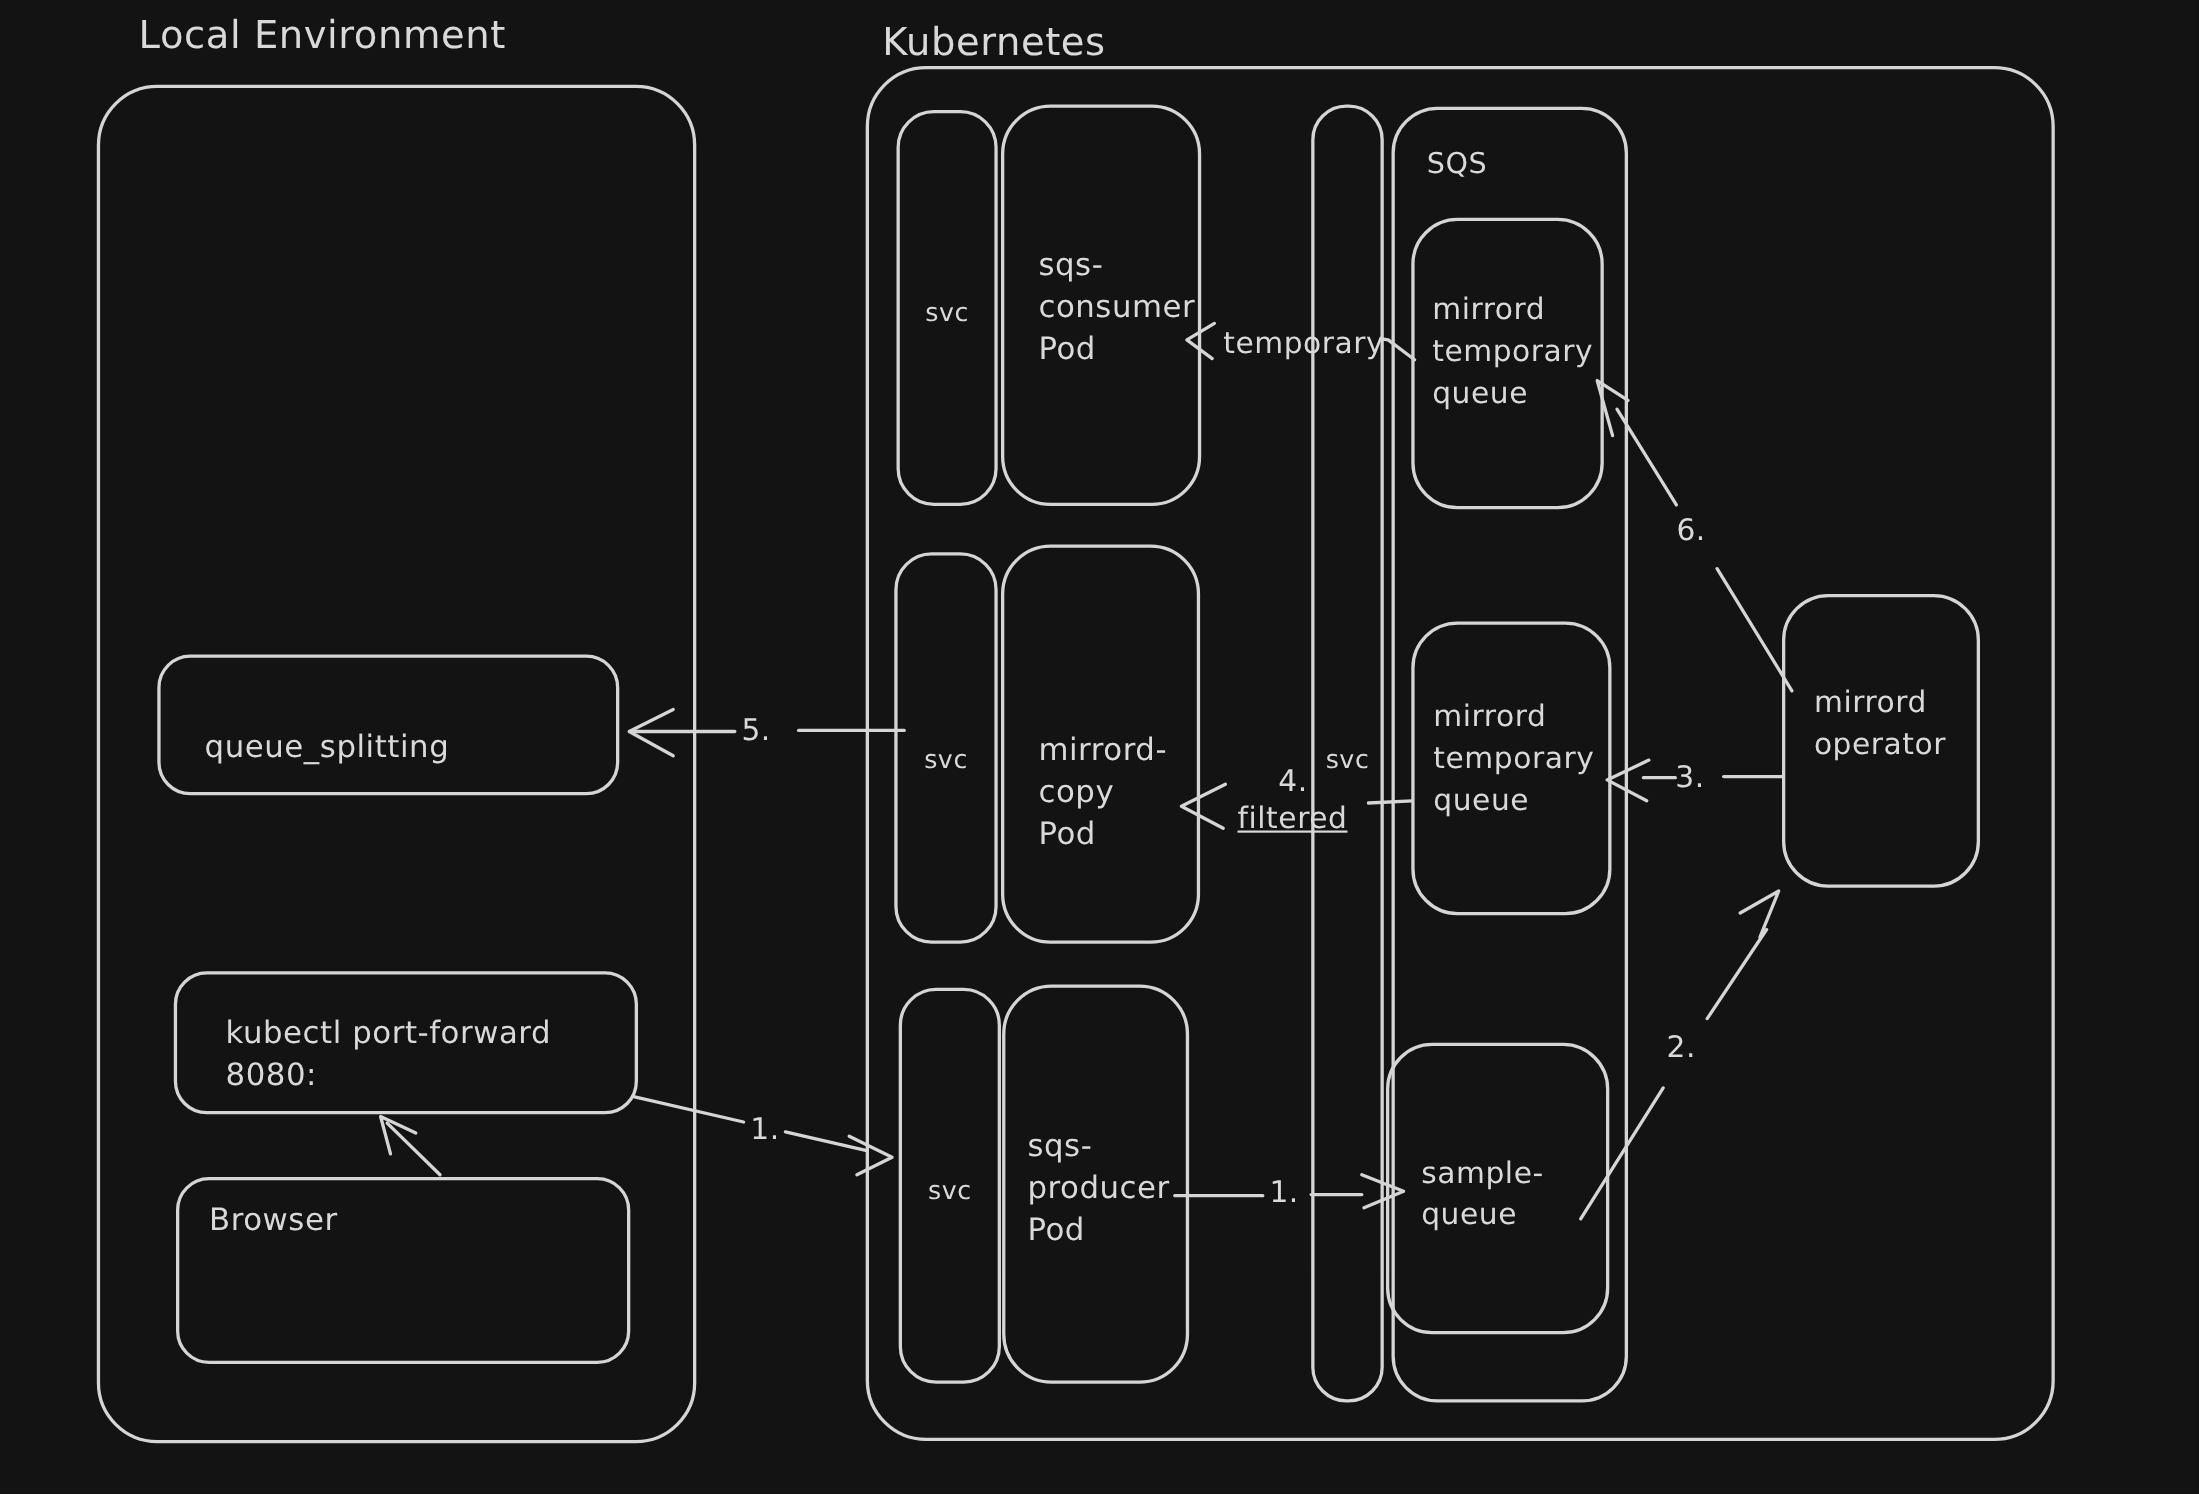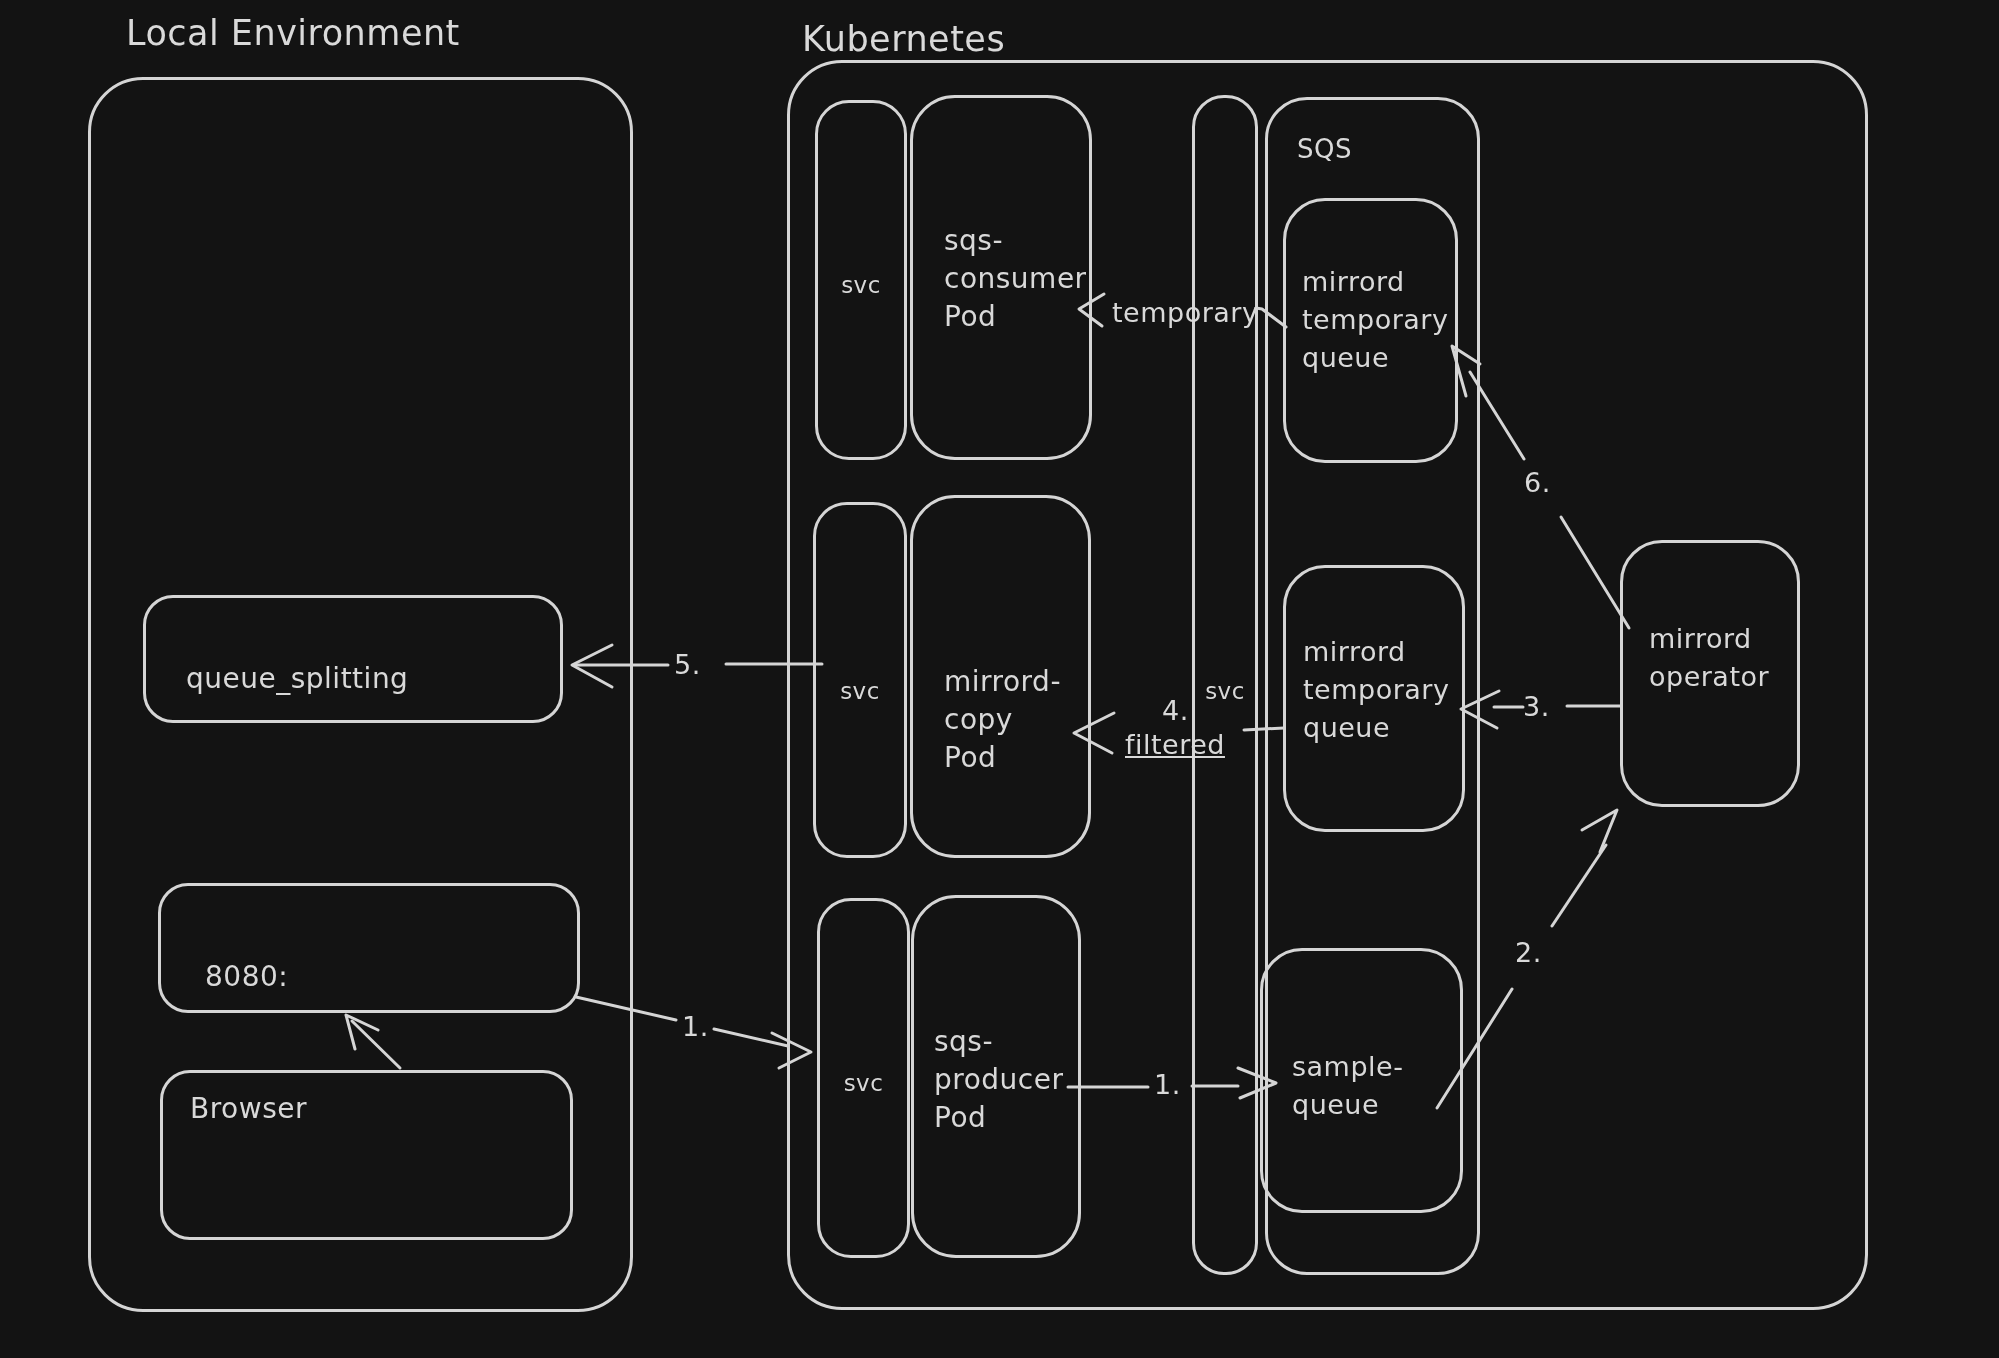--- a/index.html
+++ b/index.html
@@ -44,20 +44,21 @@
   <div class="lbl lbl-title" style="left:126px;top:14px;">Local Environment</div>
   <div class="lbl lbl-title" style="left:802px;top:20px;">Kubernetes</div>
 
   <div class="box r-big" style="left:88px;top:77px;width:545px;height:1235px;"></div>
   <div class="box r-big" style="left:787px;top:60px;width:1081px;height:1250px;"></div>
 
   <div class="box r-sm" style="left:143px;top:595px;width:420px;height:128px;"></div>
   <div class="lbl" style="left:186px;top:660px;">queue_splitting</div>
 
   <div class="box r-sm" style="left:158px;top:883px;width:422px;height:130px;"></div>
+  <div class="lbl" style="left:205px;top:920px;">kubectl port-forward</div>
   <div class="lbl" style="left:205px;top:958px;">8080:</div>
 
   <div class="box r-sm" style="left:160px;top:1070px;width:413px;height:170px;"></div>
   <div class="lbl" style="left:190px;top:1090px;">Browser</div>
 
   <div class="box r-svc" style="left:815px;top:100px;width:92px;height:360px;"></div>
   <div class="lbl lbl-svc" style="left:815px;top:266px;width:92px;">svc</div>
   <div class="box r-pod" style="left:910px;top:95px;width:182px;height:365px;"></div>
   <div class="lbl" style="left:944px;top:222px;"><span>sqs-</span><br><span>consumer</span><br><span>Pod</span></div>
 

